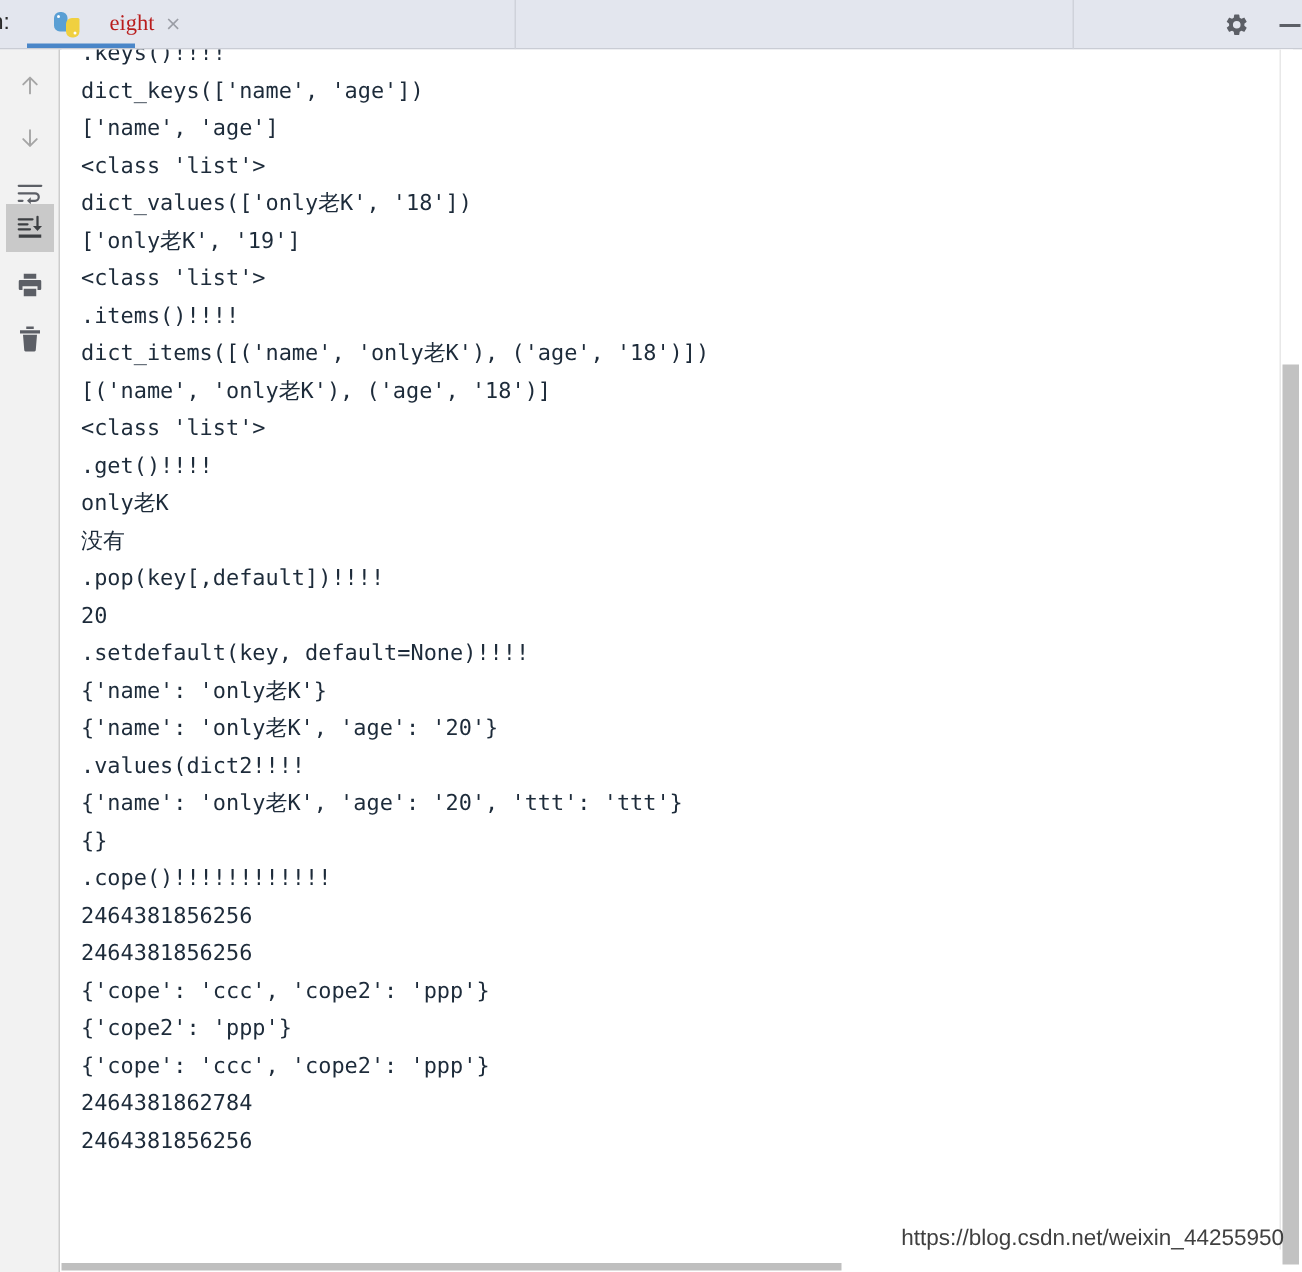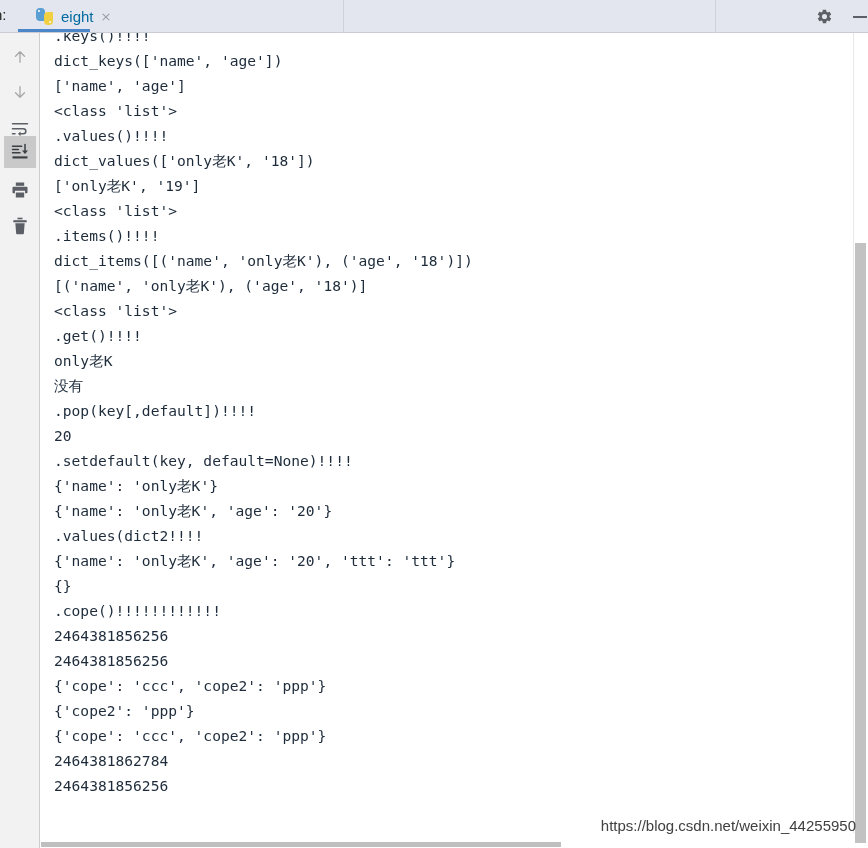--- a/index.html
+++ b/index.html
@@ -86,23 +86,23 @@
   }
   .py-icon .d2 {
     position: absolute;
     right: 2px; bottom: 2px;
     width: 2px; height: 2px;
     border-radius: 50%;
     background: #fff;
   }
   .tab-label {
     font-size: 15px;
-    color: #0369a1;
-    margin-left: 8px;
-    font-family: Liberation Sans, sans-serif;
+    color: #b91c1c;
+    margin-left: 20px;
+    font-family: Liberation Serif, serif;
     white-space: nowrap;
   }
   .tab-close {
     margin-left: 7px;
     font-size: 13px;
     color: #9a9da5;
     line-height: 1;
     cursor: default;
   }
 
@@ -311,21 +311,20 @@
       </svg>
     </div>
   </div>
 
   <div class="console">
     <div class="console-inner" id="console-lines">
         <div class="line">.keys()!!!!</div>
         <div class="line">dict_keys(['name', 'age'])</div>
         <div class="line">['name', 'age']</div>
         <div class="line">&lt;class 'list'&gt;</div>
-        <div class="line">.values()!!!!</div>
         <div class="line">dict_values(['only老K', '18'])</div>
         <div class="line">['only老K', '19']</div>
         <div class="line">&lt;class 'list'&gt;</div>
         <div class="line">.items()!!!!</div>
         <div class="line">dict_items([('name', 'only老K'), ('age', '18')])</div>
         <div class="line">[('name', 'only老K'), ('age', '18')]</div>
         <div class="line">&lt;class 'list'&gt;</div>
         <div class="line">.get()!!!!</div>
         <div class="line">only老K</div>
         <div class="line">没有</div>

